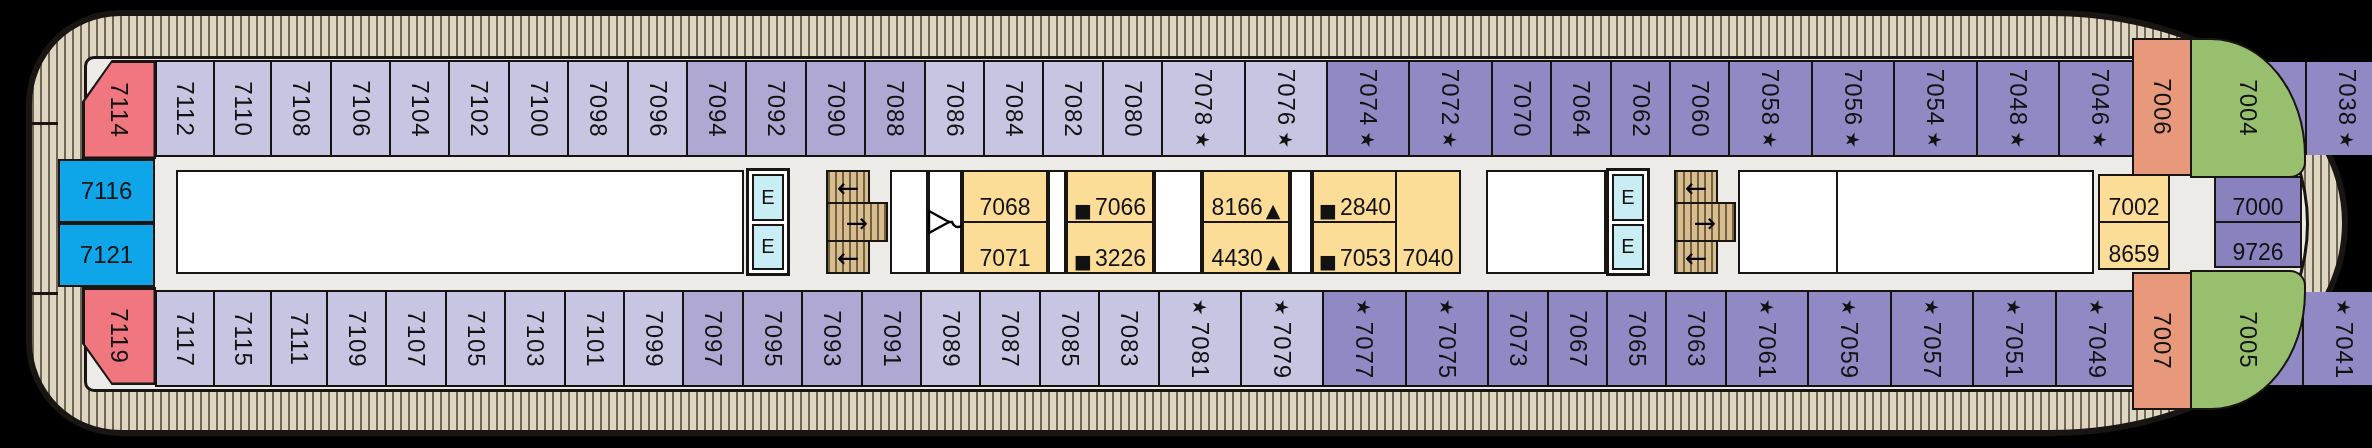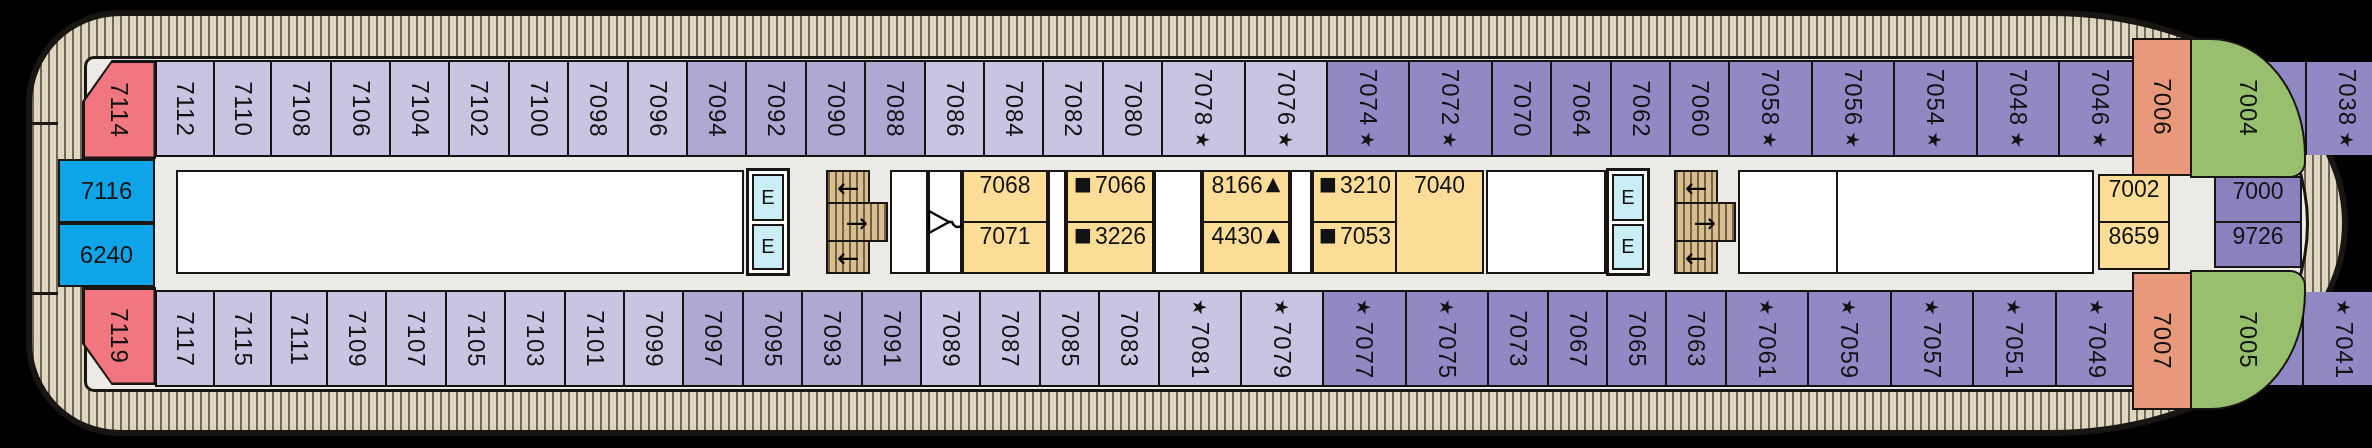--- a/index.html
+++ b/index.html
@@ -34,21 +34,21 @@
   .clipwrap{position:absolute}
   .clipwrap .fill{position:absolute;inset:2.5px;display:flex;align-items:center;justify-content:center}
   .red{background:#f0777f}.grn{background:#98bf6e}.sal{background:#e9997b}.pur{background:#0ea5e9}
   .bord{border:2.5px solid #181512}
   .hlabel{font-size:24px;color:#121212}
 
   
   .mid-room{position:absolute;top:170px;height:104px;background:#fff;border:2.5px solid #181512}
   .mid-pair{position:absolute;top:170px;height:104px;border:2.5px solid #181512;background:#fcdd98;
             display:flex;flex-direction:column}
-  .mid-pair .mid-cell{flex:1;display:flex;align-items:flex-start;justify-content:center;gap:3px;
+  .mid-pair .mid-cell{flex:1;display:flex;align-items:flex-end;justify-content:center;gap:3px;
             font-size:23px;color:#121212}
   .mid-pair .mid-cell+.mid-cell{border-top:2.5px solid #181512}
   .mid-pair .sym{font-size:19px}
   .mid-pair.purple{background:#8a82bf}
   .ebank{position:absolute;top:168px;height:108px;width:44px;background:#fff;border:3.5px solid #181512;
          padding:3px;display:flex;flex-direction:column;gap:3px}
   .ecell{flex:1;background:#c9edf5;border:2px solid #181512;display:flex;align-items:center;
          justify-content:center;font-size:20px}
   .flight{position:absolute;border:2px solid #181512;
           background:repeating-linear-gradient(90deg,#6f6148 0 2px,#d9bd8d 2px 7px);
@@ -72,21 +72,21 @@
     <div class="fill red" style="clip-path:polygon(0 42%,40% 0,100% 0,100% 100%,0 100%)">
       <div class="vlabel">
           <span>7114</span>
         </div>
     </div>
   </div>
   <div class="endbox pur bord" style="left:58px;top:159px;width:97px;height:64px">
     <span class="hlabel">7116</span>
   </div>
   <div class="endbox pur bord" style="left:58px;top:223px;width:97px;height:64px">
-    <span class="hlabel">6240</span>
+    <span class="hlabel">7121</span>
   </div>
   <div class="clipwrap" style="left:82px;top:287px;width:74px;height:98px;background:#181512;clip-path:polygon(0 0,100% 0,100% 100%,40% 100%,0 58%)">
     <div class="fill red" style="clip-path:polygon(0 0,100% 0,100% 100%,40% 100%,0 58%)">
       <div class="vlabel">
           <span>7119</span>
         </div>
     </div>
   </div>
 
   <div class="row row-top" id="top-row">
@@ -504,28 +504,28 @@
       </div>
       <div class="mid-cell">
         <span>4430</span>
         <span class="sym">▲</span>
       </div>
   </div>
   <div class="mid-room" style="left:1290px;width:22px"></div>
   <div class="mid-pair" style="left:1312px;width:86px">
     <div class="mid-cell">
         <span class="sym">■</span>
-        <span>3210</span>
+        <span>2840</span>
       </div>
       <div class="mid-cell">
         <span class="sym">■</span>
         <span>7053</span>
       </div>
   </div>
-  <div class="mid-pair" style="left:1395px;width:89px">
+  <div class="mid-pair" style="left:1395px;width:66px">
     <div class="mid-cell">
         <span>7040</span>
       </div>
   </div>
 
   <div class="mid-room" style="left:1486px;width:120px"></div>
 
   <div class="ebank" style="left:1606px">
     <div class="ecell">
         <span>E</span>

